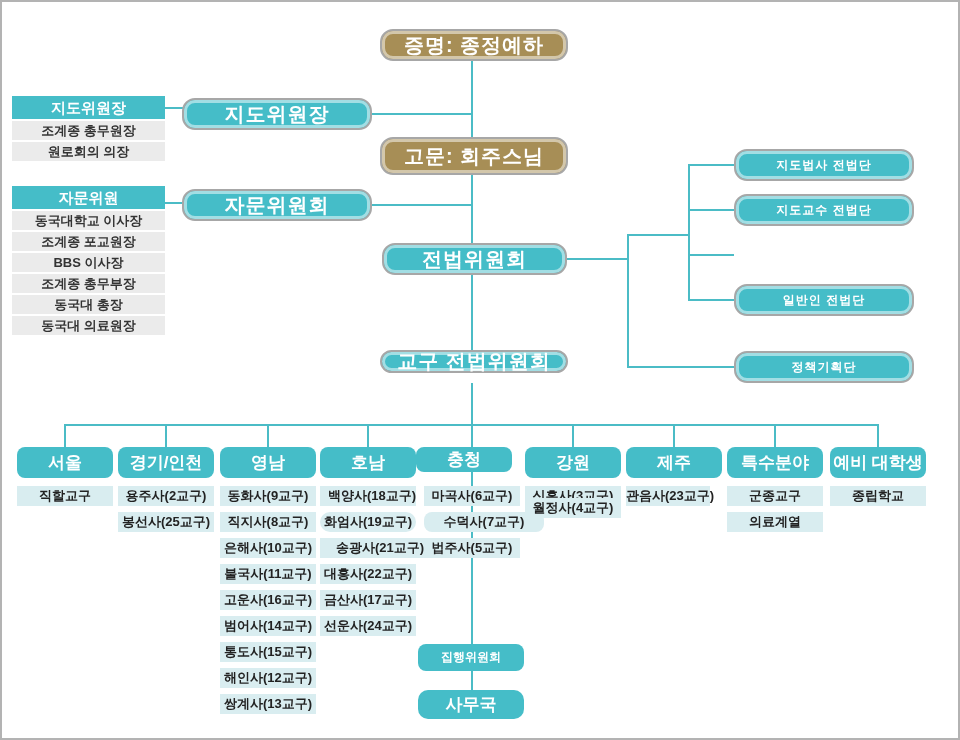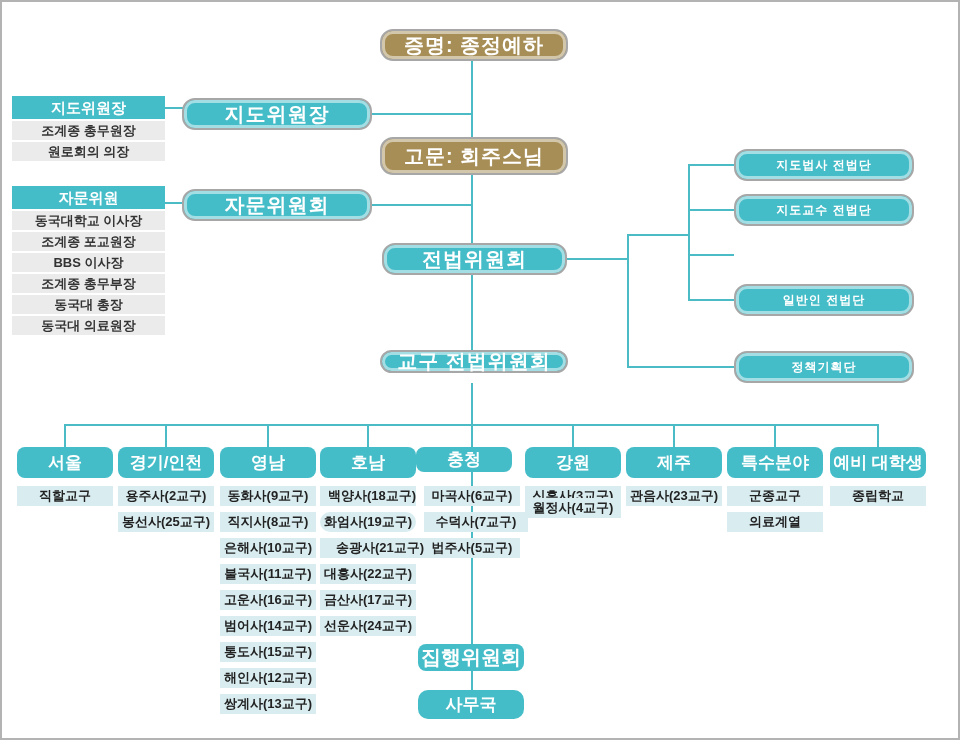--- a/index.html
+++ b/index.html
@@ -136,29 +136,29 @@
   <div class="item" style="left:218px;top:692px;width:96px;">쌍계사(13교구)</div>
 
   <div class="item" style="left:318px;top:484px;width:96px;text-align:right;">백양사(18교구)</div>
   <div class="item" style="left:318px;top:510px;width:96px;border-radius:10px;">화엄사(19교구)</div>
   <div class="item" style="left:318px;top:536px;width:120px;">송광사(21교구)</div>
   <div class="item" style="left:318px;top:562px;width:96px;">대흥사(22교구)</div>
   <div class="item" style="left:318px;top:588px;width:96px;">금산사(17교구)</div>
   <div class="item" style="left:318px;top:614px;width:96px;">선운사(24교구)</div>
 
   <div class="item" style="left:422px;top:484px;width:96px;">마곡사(6교구)</div>
-  <div class="item" style="left:422px;top:510px;width:104px;">수덕사(7교구)</div>
+  <div class="item" style="left:422px;top:510px;width:120px;border-radius:8px;">수덕사(7교구)</div>
   <div class="item" style="left:422px;top:536px;width:96px;">법주사(5교구)</div>
 
   <div class="item" style="left:523px;top:484px;width:96px;">신흥사(3교구)</div>
   <div class="item" style="left:523px;top:496px;width:96px;">월정사(4교구)</div>
 
-  <div class="item" style="left:624px;top:484px;width:96px;">관음사(23교구)</div>
+  <div class="item" style="left:624px;top:484px;width:84px;">관음사(23교구)</div>
 
   <div class="item" style="left:725px;top:484px;width:96px;">군종교구</div>
   <div class="item" style="left:725px;top:510px;width:96px;">의료계열</div>
 
   <div class="item" style="left:828px;top:484px;width:96px;">종립학교</div>
 
-  <div class="plain" style="left:416px;top:642px;width:106px;height:27px;font-size:20px;">집행위원회</div>
+  <div class="plain" style="left:416px;top:642px;width:106px;height:27px;font-size:12px;">집행위원회</div>
   <div class="plain" style="left:416px;top:688px;width:106px;height:29px;font-size:17px;border-radius:10px;">사무국</div>
 
 </div>
 
 </body></html>

